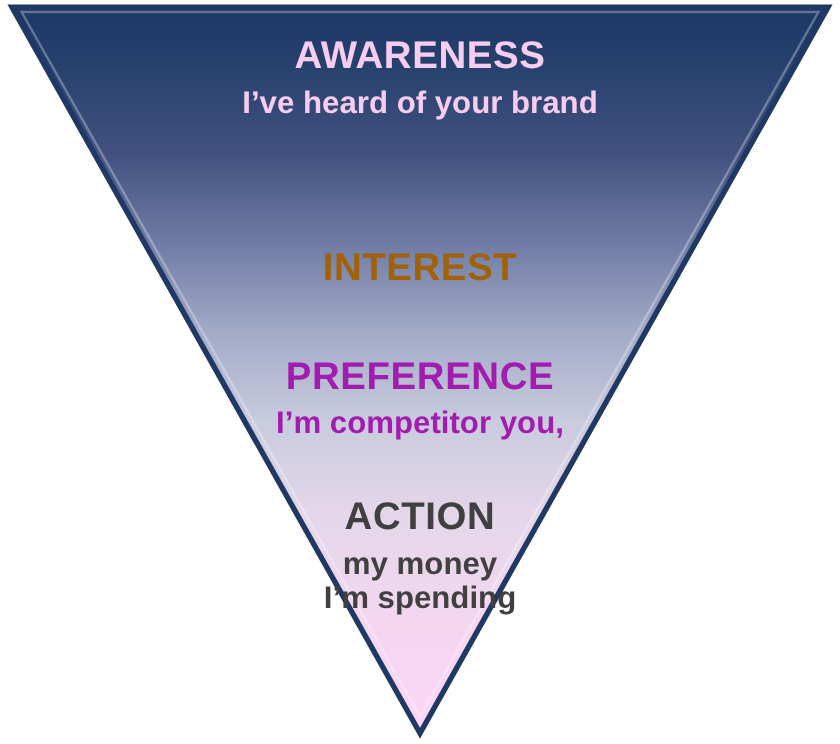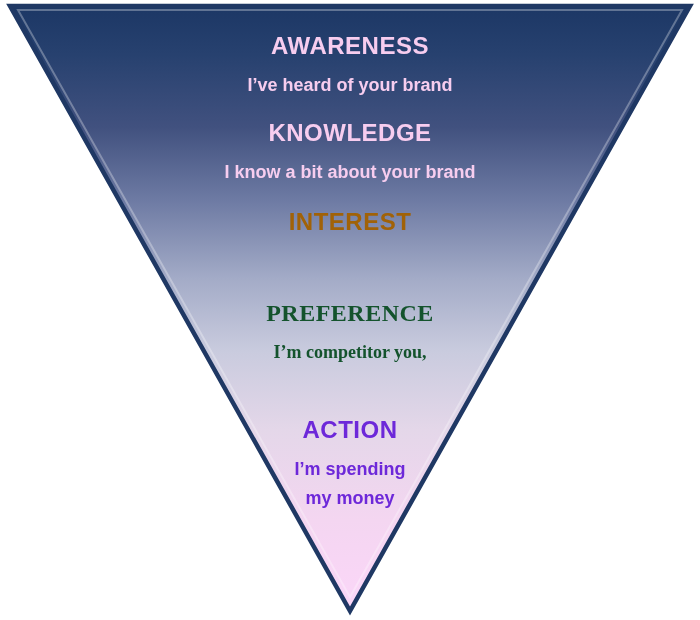--- a/index.html
+++ b/index.html
@@ -19,28 +19,28 @@
     left: 0; top: 0;
     width: 700px; height: 620px;
   }
   .stage {
     position: absolute;
     left: 0; right: 0;
     text-align: center;
     pointer-events: none;
   }
   .stage-title {
-    font-size: 24px;
+    font-size: 32px;
     font-weight: bold;
     line-height: 40px;
     letter-spacing: 0.5px;
     margin-bottom: 5px;
   }
   .stage-line {
-    font-size: 18px;
+    font-size: 26px;
     font-weight: bold;
     line-height: 29px;
   }
   #stage-0 { top: 26px; }
   #stage-1 { top: 113px; }
   #stage-2 { top: 202px; }
   #stage-3 { top: 293px; }
   #stage-4 { top: 410px; }
 </style>
 </head>
@@ -64,33 +64,29 @@
     </defs>
     <polygon points="10,6 690,6 350,611" fill="url(#funnelGrad)" stroke-width="4.5" stroke-linejoin="miter" stroke="#1f3864"></polygon>
     <polygon points="18,10 682,10 350,597" fill="none" stroke-width="2" stroke="rgba(255,255,255,0.30)"></polygon>
   </svg>
 
   <div class="stage" id="stage-0" style="color: rgb(247, 205, 239);">
     <div class="stage-title">AWARENESS</div>
     <div class="stage-line">I’ve heard of your brand</div>
   </div>
 
-  <div class="stage" id="stage-1" style="color: rgb(247, 205, 239);">
-    <div class="stage-title">KNOWLEDGE</div>
-    <div class="stage-line">I know a bit about your brand</div>
-  </div>
 
   <div class="stage" id="stage-2" style="color: #a16207;">
     <div class="stage-title">INTEREST</div>
   </div>
 
-  <div class="stage" id="stage-3" style="color: #14532d; font-family: Liberation Serif, serif;">
+  <div class="stage" id="stage-3" style="color: #a21caf;">
     <div class="stage-title">PREFERENCE</div>
     <div class="stage-line">I’m competitor you,</div>
   </div>
 
-  <div class="stage" id="stage-4" style="color: #6d28d9;">
+  <div class="stage" id="stage-4" style="color: #404040;">
     <div class="stage-title">ACTION</div>
+    <div class="stage-line">my money</div>
     <div class="stage-line">I’m spending</div>
-    <div class="stage-line">my money</div>
   </div>
 
 </div>
 
 </body></html>

